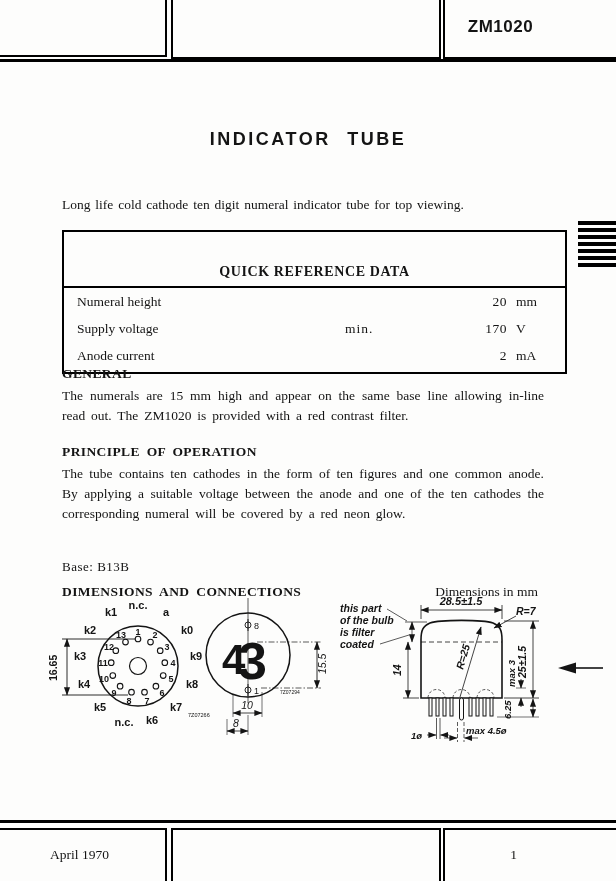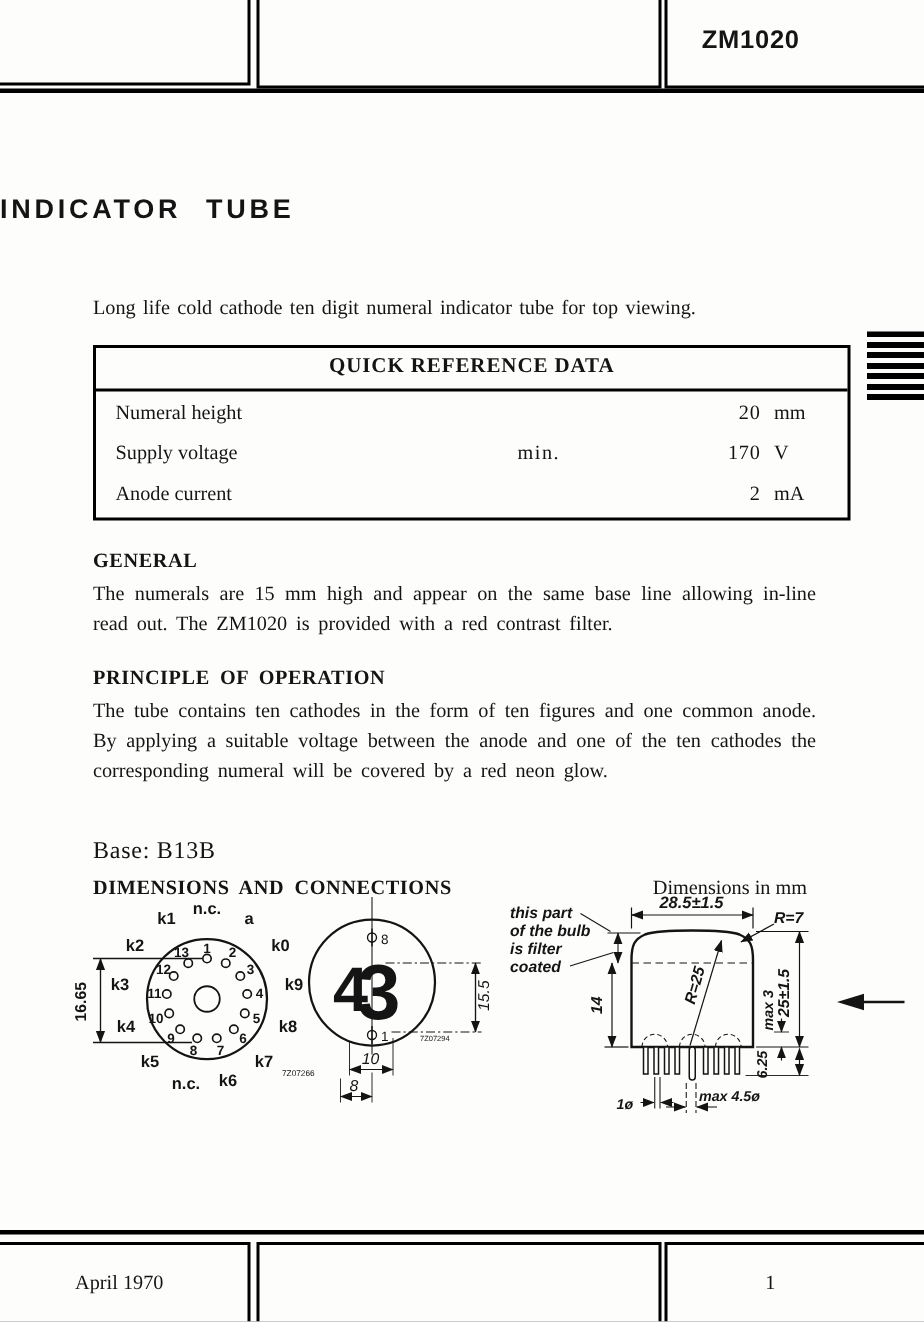--- a/index.html
+++ b/index.html
@@ -3,40 +3,40 @@
 <meta charset="utf-8">
 <style>
   html,body{margin:0;padding:0;background:#888;}
   .page{position:relative;width:616px;height:881px;background:#fdfdfc;color:#141414;
         font-family:"Liberation Serif",serif;overflow:hidden;}
   .box{position:absolute;border:2px solid #000;background:#fdfdfc;}
   .rule{position:absolute;left:0;width:616px;background:#000;}
   .hdr-product{position:absolute;left:443px;top:0;width:151px;height:53px;
         display:flex;align-items:center;justify-content:center;padding-right:36px;box-sizing:border-box;
         font-family:"Liberation Sans",sans-serif;font-weight:bold;font-size:17px;letter-spacing:.5px;}
-  .doc-title{position:absolute;left:0;top:129px;width:616px;
+  .doc-title{position:absolute;left:0;top:129px;width:616px;text-align:center;
         font-family:"Liberation Sans",sans-serif;font-weight:bold;font-size:18px;
         letter-spacing:2.5px;word-spacing:9px;}
   .intro{position:absolute;left:62px;top:197px;width:470px;font-size:13.5px;word-spacing:1.5px;}
   .qrd{position:absolute;left:62px;top:230px;width:505px;border:2px solid #000;box-sizing:border-box;font-size:13.5px;}
   .qrd-header{text-align:center;font-weight:bold;font-size:14px;letter-spacing:.6px;
-        padding:5px 0 6px;border-bottom:2px solid #000;}
+        padding:5px 0 6px;border-bottom:2px solid #000;margin-top:27px;}
   .qrd-row{display:flex;align-items:baseline;padding:6px 13px 5px;}
   .qrd-row .l{flex:1;}
   .qrd-row .m{width:96px;white-space:nowrap;letter-spacing:1px;}
   .qrd-row .v{width:66px;text-align:right;letter-spacing:.5px;}
   .qrd-row .u{width:36px;padding-left:9px;}
   .thumb{position:absolute;left:578px;top:221px;width:38px;height:48px;
         background:repeating-linear-gradient(to bottom,#000 0,#000 4px,#fdfdfc 4px,#fdfdfc 7px);}
   .sec-head{position:absolute;left:62px;font-weight:bold;font-size:13.5px;letter-spacing:.4px;word-spacing:3px;}
   .sec-body{position:absolute;left:62px;width:482px;font-size:13.5px;line-height:20px;
         text-align:justify;word-spacing:2.5px;}
   .dim-row{position:absolute;left:62px;top:536px;width:476px;display:flex;justify-content:space-between;align-items:baseline;}
   .dim-row .note{font-weight:normal;font-size:13.5px;}
-  .base-line{position:absolute;left:62px;top:559px;font-size:16px;letter-spacing:.5px;}
+  .base-line{position:absolute;left:62px;top:559px;font-size:13px;letter-spacing:.5px;}
   svg text{fill:#141414;}
   .ftr-date{position:absolute;left:-4px;top:828px;width:167px;height:60px;box-sizing:border-box;
         padding-top:19px;text-align:center;font-size:13.5px;}
   .ftr-page{position:absolute;left:443px;top:828px;width:173px;height:60px;box-sizing:border-box;
         padding-top:19px;padding-right:32px;text-align:center;font-size:13.5px;}
 </style>
 </head>
 <body>
 
 <div class="page">

